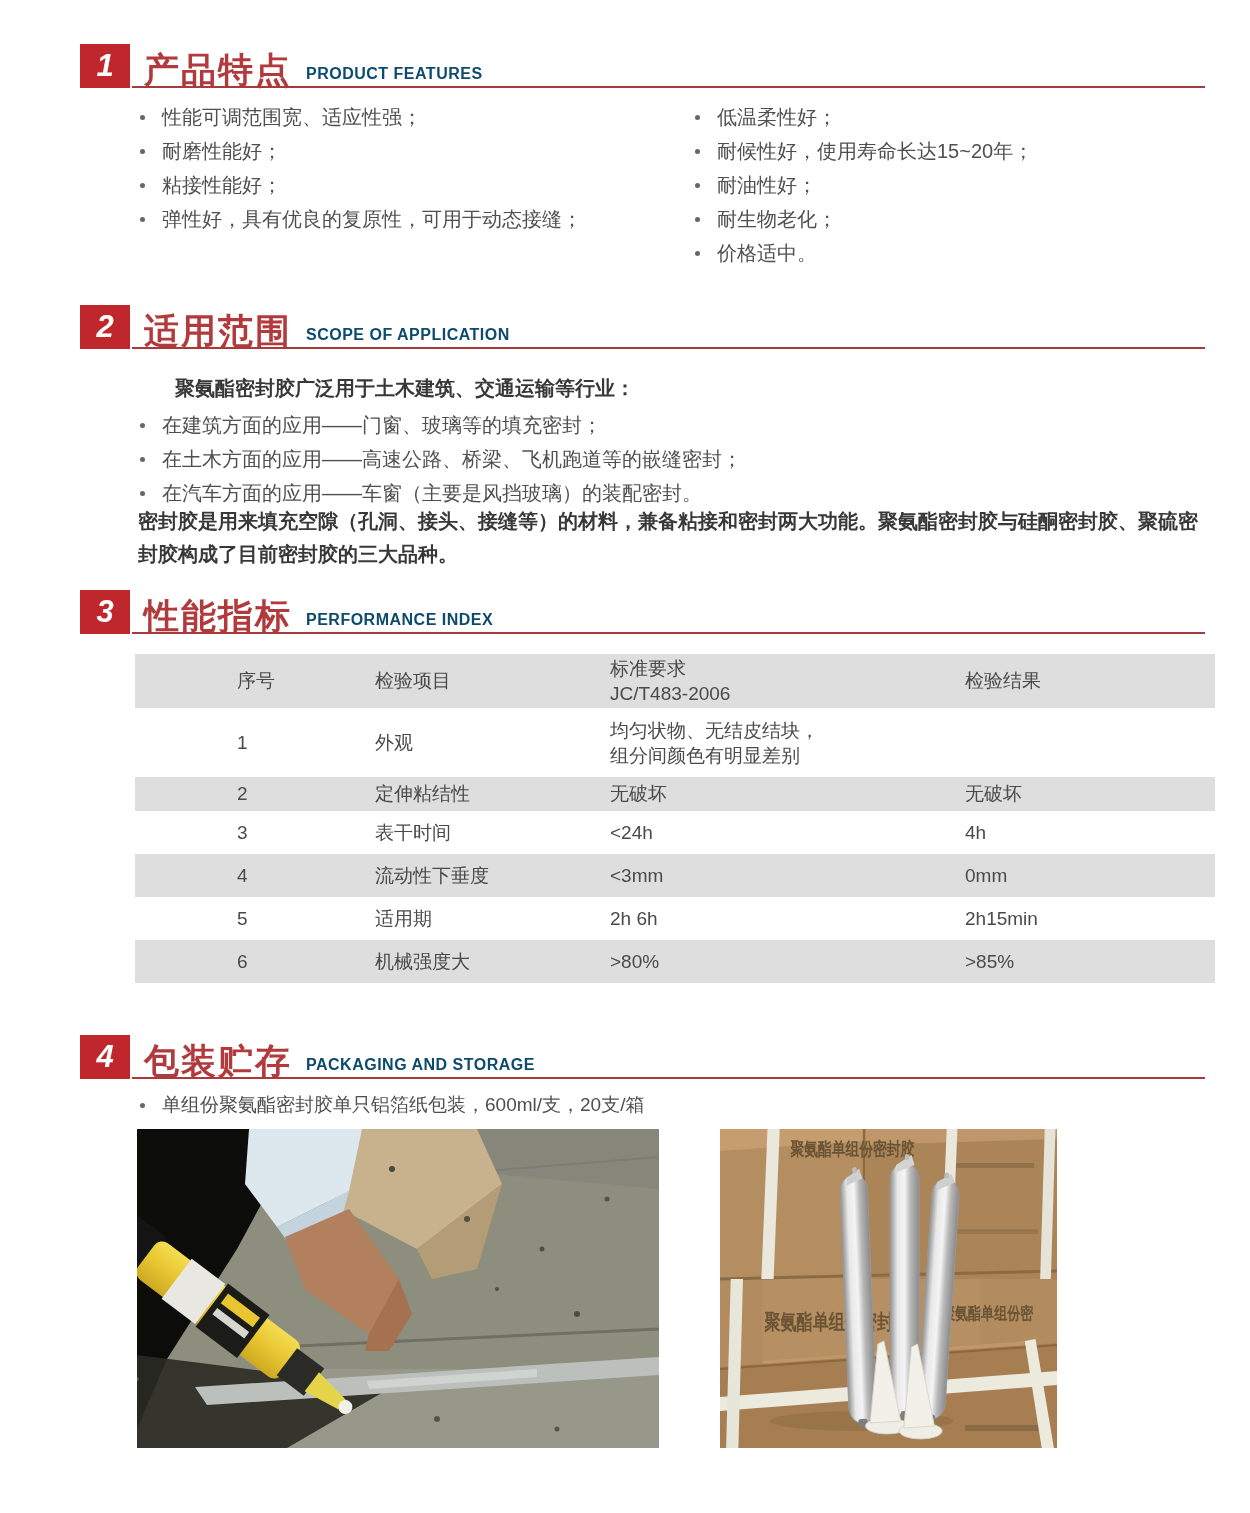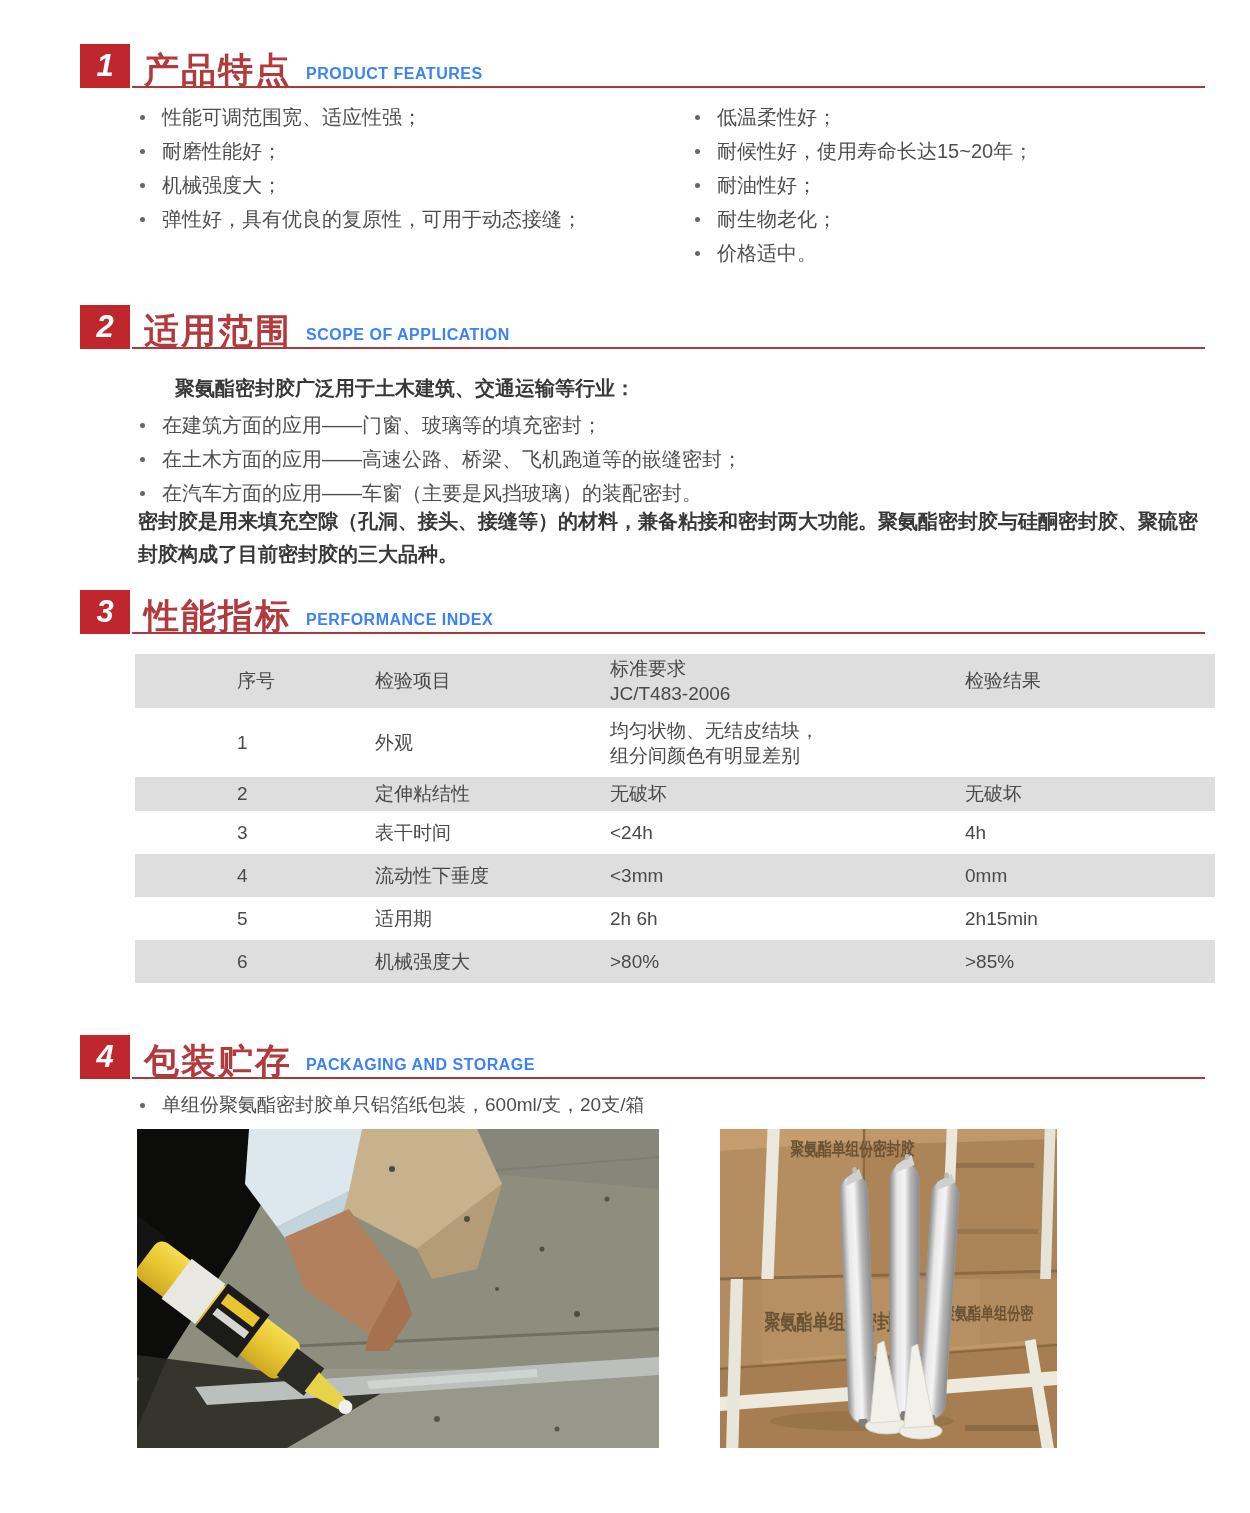--- a/index.html
+++ b/index.html
@@ -11,21 +11,21 @@
   
   .sec-head { position:absolute; left:80px; width:1125px; height:48px; }
   .sec-head .rule { position:absolute; left:52px; right:0; bottom:2px; height:2px; background:#a93a3c; }
   .num-box {
     position:absolute; left:0; top:2px; width:50px; height:44px; background:#c0272d;
     color:#ffffff; font-size:31px; font-weight:bold; font-style:italic;
     display:flex; align-items:center; justify-content:center;
   }
   .titles { position:absolute; left:64px; bottom:4px; display:flex; align-items:flex-end; white-space:nowrap; }
   .zh-title { font-size:35px; font-weight:800; color:#b23a3d; letter-spacing:2px; line-height:0.95; }
-  .en-title { font-size:16px; font-weight:700; color:#3b82f6; margin-left:14px; padding-bottom:3px; letter-spacing:0.5px; }
+  .en-title { font-size:16px; font-weight:700; color:#0c4a6e; margin-left:14px; padding-bottom:3px; letter-spacing:0.5px; }
   
   .blist { position:absolute; }
   .b-item { display:flex; align-items:center; height:34px; font-size:20px; color:#4f4f4f; white-space:nowrap; }
   .dot { width:5px; height:5px; border-radius:50%; background:#666; margin-right:17px; flex:none; }
   .bold-line { position:absolute; font-size:20px; font-weight:bold; color:#383838; white-space:nowrap; }
   .bold-para { position:absolute; font-size:20px; font-weight:bold; color:#383838; line-height:33px; }
   
   .ptable { position:absolute; top:654px; left:135px; width:1080px; font-size:19px; color:#4a4a4a; }
   .t-row { display:grid; grid-template-columns:240px 235px 355px 250px; align-items:center; }
   .t-row.gray { background:#dedede; }
@@ -60,21 +60,21 @@
     <div class="b-item">
         <span class="dot"></span>
         <span>性能可调范围宽、适应性强；</span>
       </div>
     <div class="b-item">
         <span class="dot"></span>
         <span>耐磨性能好；</span>
       </div>
     <div class="b-item">
         <span class="dot"></span>
-        <span>机械强度大；</span>
+        <span>粘接性能好；</span>
       </div>
     <div class="b-item">
         <span class="dot"></span>
         <span>弹性好，具有优良的复原性，可用于动态接缝；</span>
       </div>
   </div>
   <div class="blist" style="top:100px; left:695px; width:540px;">
     <div class="b-item">
         <span class="dot"></span>
         <span>低温柔性好；</span>

